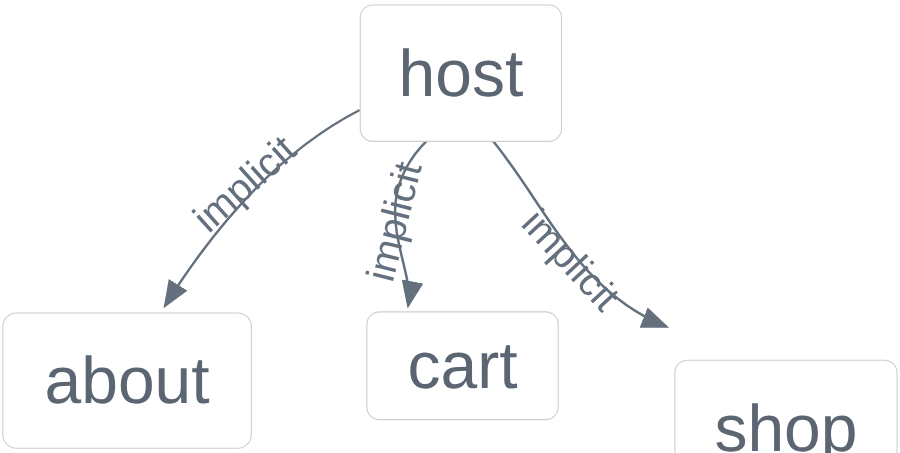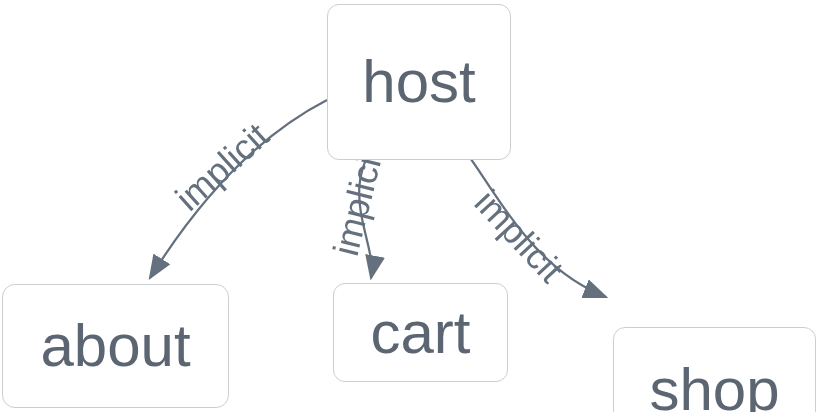--- a/index.html
+++ b/index.html
@@ -65,21 +65,21 @@
 
     <path class="edge" d="M327,100 Q230,150 150,278" marker-end="url(#arrowhead)"></path>
     <path class="edge" d="M389,127 C330,185 378,240 371,278" marker-end="url(#arrowhead)"></path>
     <path class="edge" d="M448,128 C495,185 525,265 606,297" marker-end="url(#arrowhead)"></path>
 
     <text class="edge-label" transform="translate(224,169) rotate(-42)" text-anchor="middle" dominant-baseline="middle">implicit</text>
     <text class="edge-label" transform="translate(361,202) rotate(-76)" text-anchor="middle" dominant-baseline="middle">implicit</text>
     <text class="edge-label" transform="translate(517,238) rotate(47)" text-anchor="middle" dominant-baseline="middle">implicit</text>
   </svg>
 
-  <div class="node" style="left:327px; top:4px; width:184px; height:156px;">
+  <div class="node" style="left:327px; top:4px; width:184px; height:125px;">
     <span class="node-label">host</span>
   </div>
 
   <div class="node" style="left:2px; top:284px; width:227px; height:124px;border-radius:13px;">
     <span class="node-label">about</span>
   </div>
 
   <div class="node" style="left:333px; top:283px; width:175px; height:99px;">
     <span class="node-label">cart</span>
   </div>

